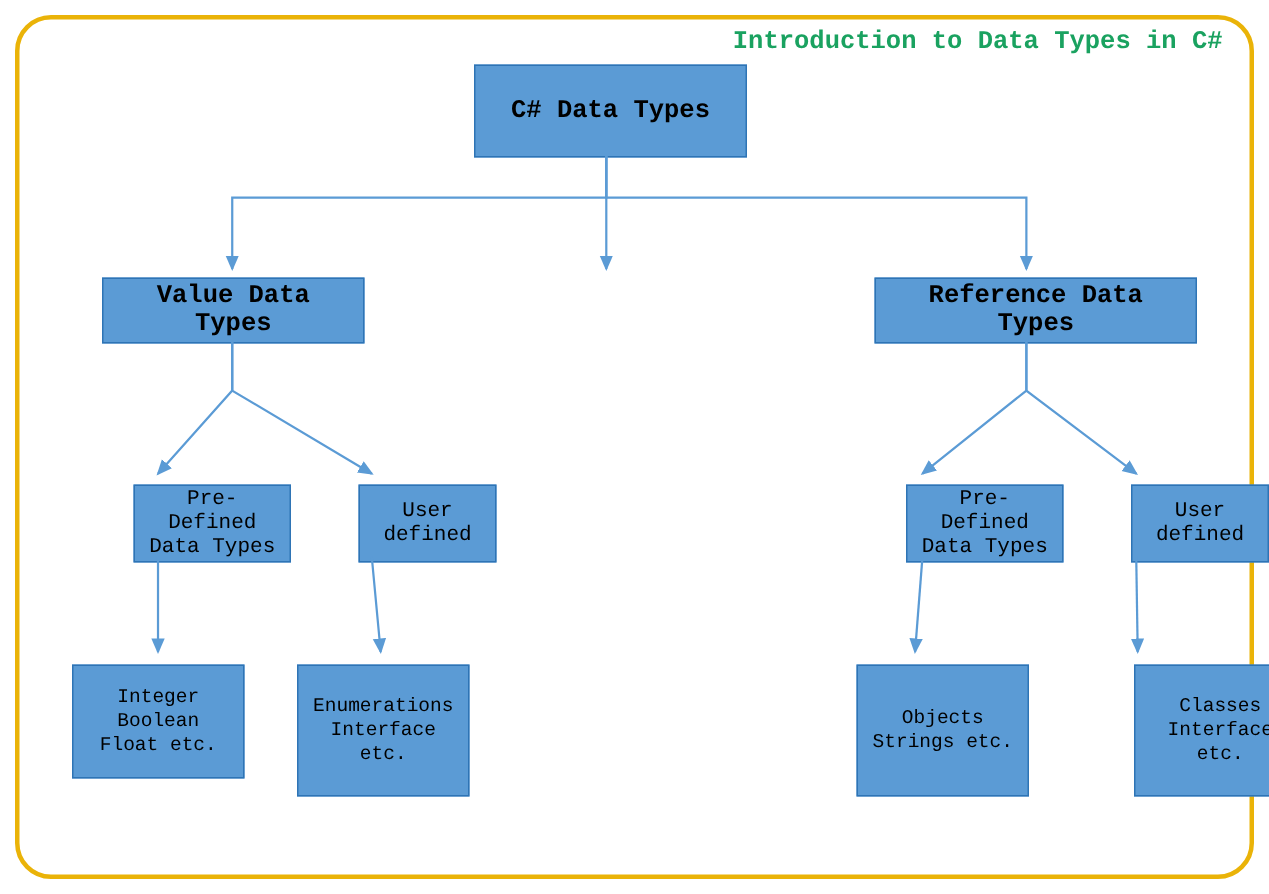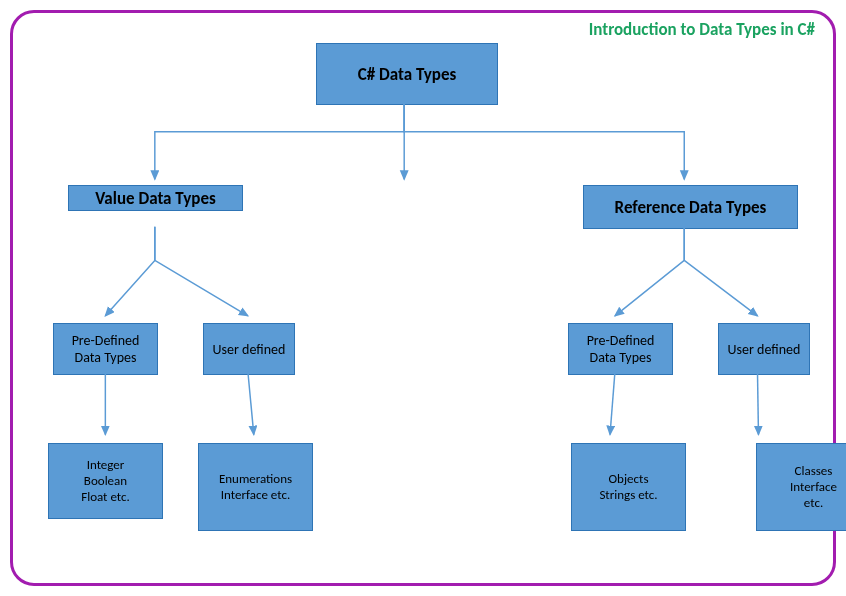--- a/index.html
+++ b/index.html
@@ -5,24 +5,25 @@
   * { box-sizing: border-box; }
   body {
     margin: 0;
     padding: 10px;
     font-family: Calibri, Arial, sans-serif;
     background: #ffffff;
   }
   .frame {
     width: 826px;
     height: 576px;
-    border: 3px solid #a21caf;
+    border: 3px solid #eab308;
     border-radius: 24px;
     position: relative;
     background: #ffffff;
+    font-family: Liberation Mono, monospace;
   }
   .title {
     position: absolute;
     top: 6px;
     right: 18px;
     color: #1aa260;
     font-weight: bold;
     font-size: 17px;
   }
   .box {
@@ -31,39 +32,39 @@
     border: 1px solid #2e74b5;
     display: flex;
     align-items: center;
     justify-content: center;
     text-align: center;
     padding: 4px 6px;
     color: #000;
   }
   .box.bold { font-weight: bold; }
   .box.large { font-size: 17px; }
-  .box.med { font-size: 14px; }
+  .box.med { font-size: 14px; margin-left: 36px; }
   .box.small { font-size: 13px; line-height: 1.25; }
   svg.connectors {
     position: absolute;
     top: 0; left: 0;
     width: 100%; height: 100%;
     pointer-events: none;
   }
 </style>
 </head>
 <body>
 
 <div class="frame">
 
   <div class="title">Introduction to Data Types in C#</div>
 
   <div class="box bold large" style="left:303px; top:30px; width:182px; height:62px;">C# Data Types</div>
 
-  <div class="box bold large" style="left:55px; top:172px; width:175px; height:26px;">Value Data Types</div>
+  <div class="box bold large" style="left:55px; top:172px; width:175px; height:44px;">Value Data Types</div>
 
 
   <div class="box bold large" style="left:570px; top:172px; width:215px; height:44px;">Reference Data Types</div>
 
   <div class="box med" style="left:40px; top:310px; width:105px; height:52px; white-space:pre-line;">Pre-Defined Data Types</div>
 
   <div class="box med" style="left:190px; top:310px; width:92px; height:52px; white-space:pre-line;">User defined</div>
 
   <div class="box med" style="left:555px; top:310px; width:105px; height:52px; white-space:pre-line;">Pre-Defined Data Types</div>
 

